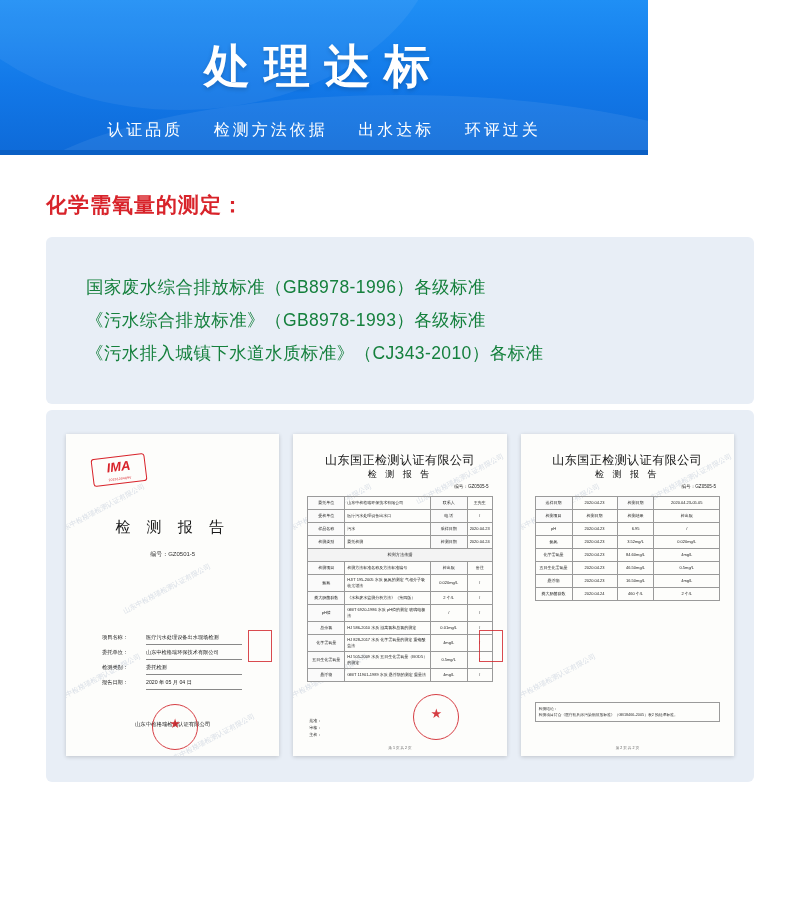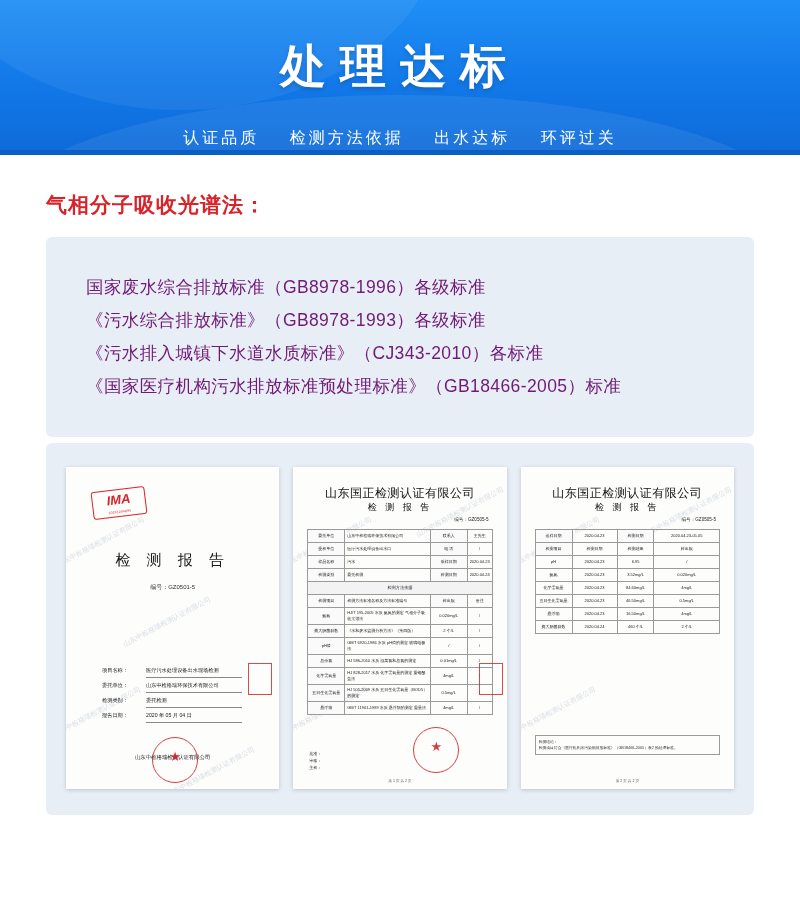--- a/index.html
+++ b/index.html
@@ -10,21 +10,21 @@
     width: 800px;
     height: 904px;
     background: #ffffff;
     font-family: "Liberation Sans", sans-serif;
     overflow: hidden;
   }
 
   
   .banner {
     position: relative;
-    width: 800px;
+    width: 648px;
     height: 155px;
     background: linear-gradient(180deg, #1f8ff5 0%, #1278e8 55%, #0e6ad8 100%);
     overflow: hidden;
   }
   .banner-curve {
     position: absolute;
     left: 0;
     bottom: -60px;
     width: 800px;
     height: 120px;
@@ -54,21 +54,21 @@
   .banner-sub {
     position: relative;
     text-align: center;
     color: #ffffff;
     font-size: 16px;
     margin-top: 22px;
     letter-spacing: 2px;
   }
   .banner-sub span.item {
     display: inline-block;
-    margin: 8px 12px;
+    margin: 0 12px;
     letter-spacing: 3px;
   }
   .banner-bottom-line {
     position: absolute;
     left: 0;
     bottom: 0;
     width: 800px;
     height: 5px;
     background: #0a5fc4;
   }
@@ -86,21 +86,21 @@
     margin-bottom: 18px;
   }
 
   .standards-box {
     background: #e8eef6;
     border-radius: 6px;
     padding: 34px 40px;
     margin-bottom: 6px;
   }
   .standard-line {
-    color: #701a75;
+    color: #15803d;
     font-size: 17.5px;
     line-height: 33px;
     letter-spacing: 0.4px;
     white-space: nowrap;
   }
 
   
   .reports-box {
     background: #e8eef6;
     border-radius: 6px;
@@ -278,26 +278,25 @@
   <div class="banner-sub">
     <span class="item">认证品质</span>
     <span class="item">检测方法依据</span>
     <span class="item">出水达标</span>
     <span class="item">环评过关</span>
   </div>
   <div class="banner-bottom-line"></div>
 </div>
 
 <div class="section">
-  <div class="section-title">气相分子吸收光谱法：</div>
+  <div class="section-title">化学需氧量的测定：</div>
   <div class="standards-box">
     <div class="standard-line">国家废水综合排放标准（GB8978-1996）各级标准</div>
     <div class="standard-line">《污水综合排放标准》（GB8978-1993）各级标准</div>
     <div class="standard-line">《污水排入城镇下水道水质标准》（CJ343-2010）各标准</div>
-    <div class="standard-line">《国家医疗机构污水排放标准预处理标准》（GB18466-2005）标准</div>
   </div>
 </div>
 
 <div class="section">
   <div class="reports-box">
 
     <div class="report-card">
       <div class="wm a">山东中检格瑞检测认证有限公司</div>
       <div class="wm b">山东中检格瑞检测认证有限公司</div>
       <div class="wm c">山东中检格瑞检测认证有限公司</div>

